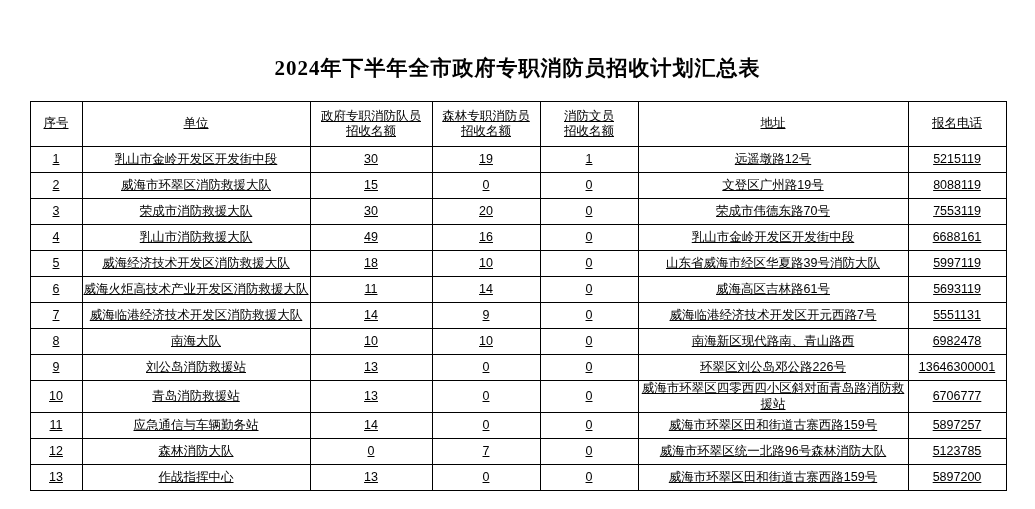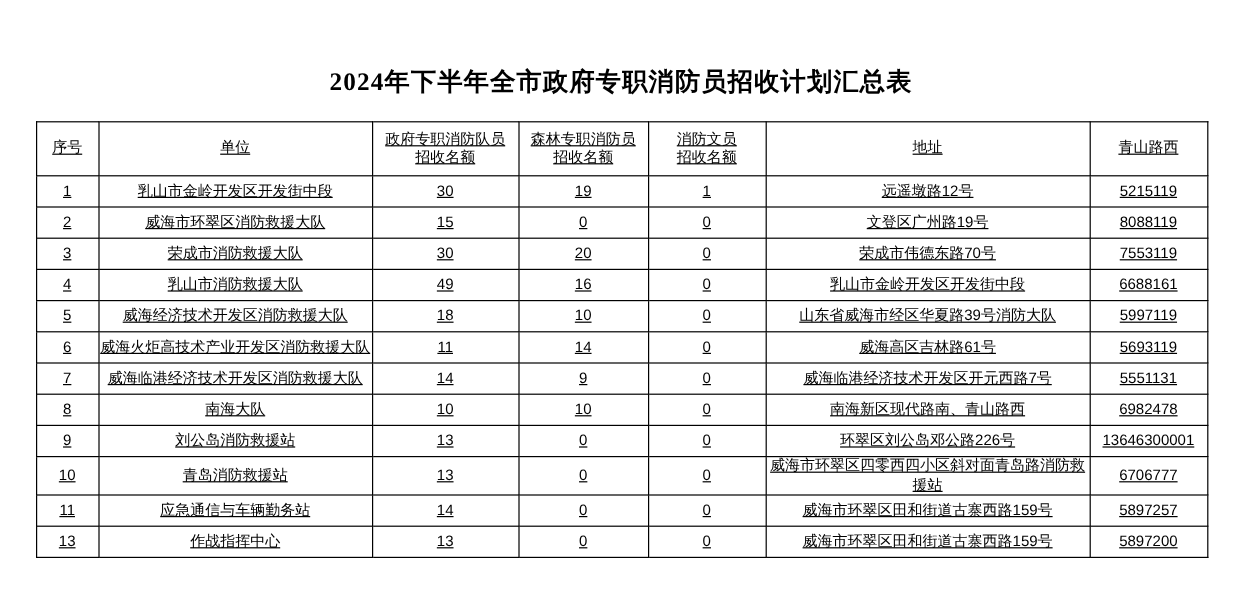--- a/index.html
+++ b/index.html
@@ -99,21 +99,21 @@
           </th>
           <th class="hdr-two-line">
             <span>森林专职消防员</span>
             <span>招收名额</span>
           </th>
           <th class="hdr-two-line">
             <span>消防文员</span>
             <span>招收名额</span>
           </th>
           <th>地址</th>
-          <th>青山路西</th>
+          <th>报名电话</th>
         </tr>
       </thead>
       <tbody>
 
         <tr>
           <td>1</td>
           <td class="cell-unit">乳山市金岭开发区开发街中段</td>
           <td>30</td>
           <td>19</td>
           <td>1</td>
@@ -214,20 +214,29 @@
         <tr>
           <td>11</td>
           <td class="cell-unit">应急通信与车辆勤务站</td>
           <td>14</td>
           <td>0</td>
           <td>0</td>
           <td class="cell-addr">威海市环翠区田和街道古寨西路159号</td>
           <td class="cell-phone">5897257</td>
         </tr>
 
+        <tr>
+          <td>12</td>
+          <td class="cell-unit">森林消防大队</td>
+          <td>0</td>
+          <td>7</td>
+          <td>0</td>
+          <td class="cell-addr">威海市环翠区统一北路96号森林消防大队</td>
+          <td class="cell-phone">5123785</td>
+        </tr>
 
         <tr>
           <td>13</td>
           <td class="cell-unit">作战指挥中心</td>
           <td>13</td>
           <td>0</td>
           <td>0</td>
           <td class="cell-addr">威海市环翠区田和街道古寨西路159号</td>
           <td class="cell-phone">5897200</td>
         </tr>

